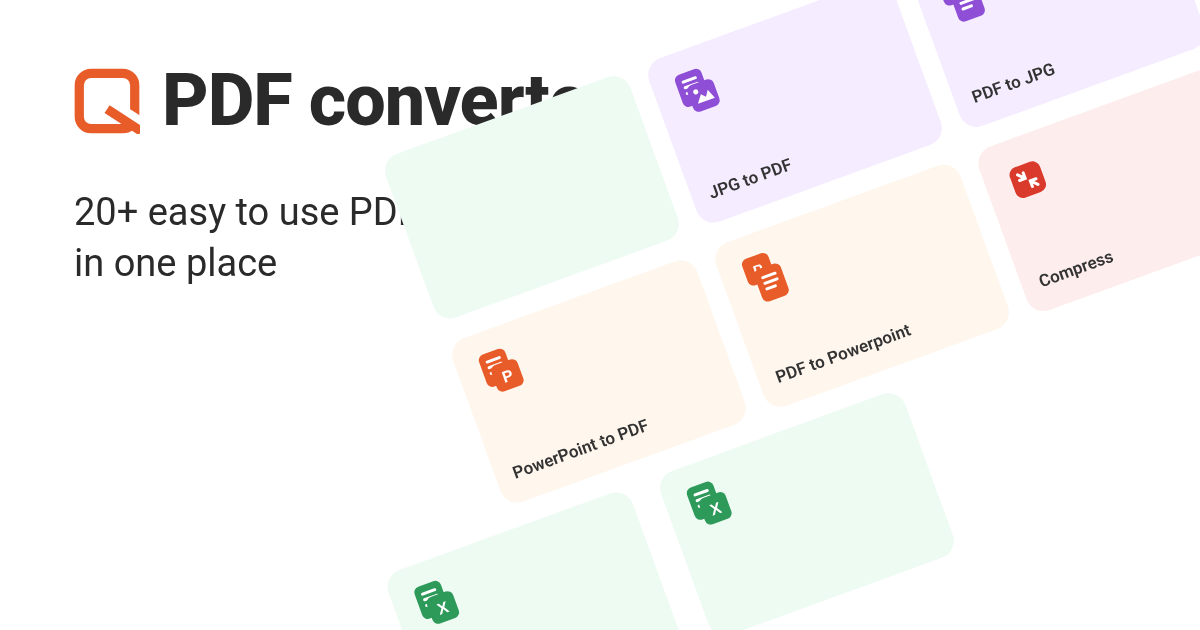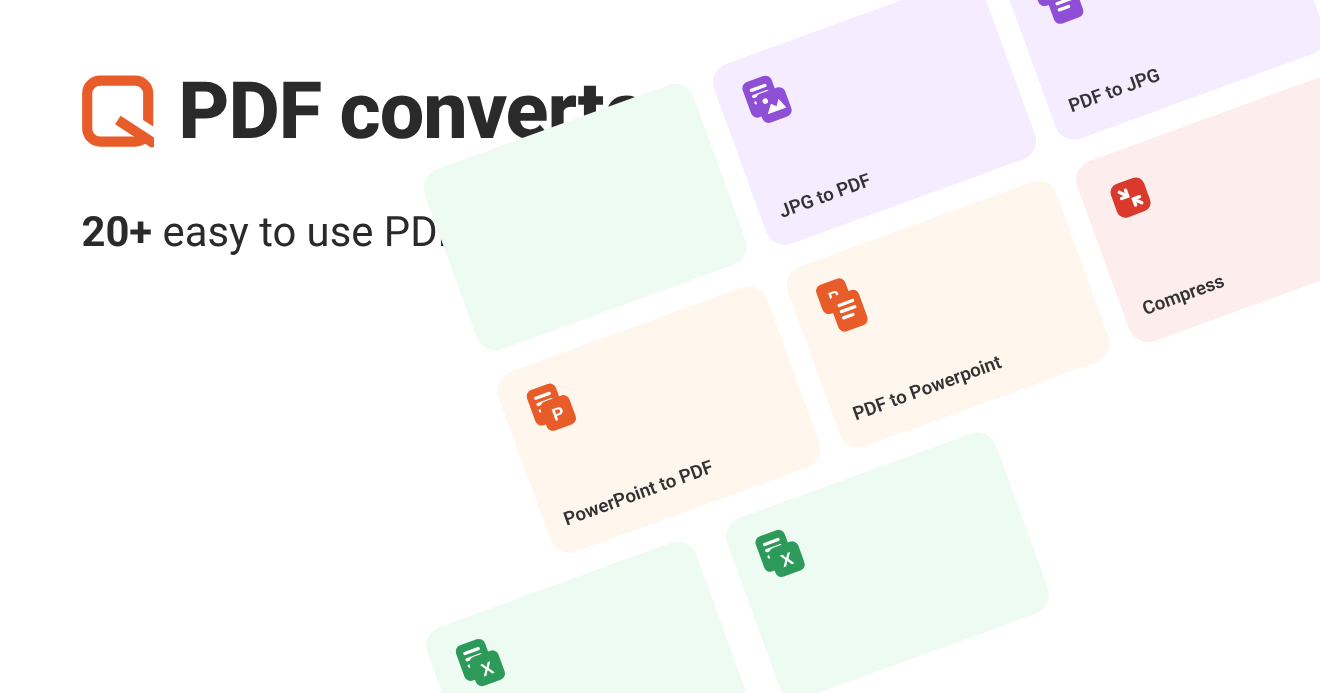--- a/index.html
+++ b/index.html
@@ -32,21 +32,21 @@
   letter-spacing: -1px;
 }
 .subtitle {
   margin-top: 44px;
   font-size: 38px;
   font-weight: 400;
   color: #2a2a2a;
   line-height: 1.35;
 }
 .subtitle .bold {
-  font-weight: 700;
+  font-weight: 400;
 }
 .tiles {
   position: absolute;
   top: 160px;
   left: 380px;
   transform: rotate(-20deg);
   transform-origin: 0 0;
 }
 .tile {
   position: absolute;
@@ -82,20 +82,21 @@
       <svg viewBox="0 0 100 100" width="66" height="66">
         <rect x="8" y="8" width="84" height="84" rx="18" ry="18" fill="none" stroke="#e85c2a" stroke-width="14"></rect>
         <path d="M 58 70 L 100 100 L 100 72 L 72 54 Z" fill="#ffffff"></path>
         <path d="M 56 66 L 96 92" stroke="#e85c2a" stroke-width="14" stroke-linecap="square"></path>
       </svg>
     </span>
     <h1 class="title">PDF converter</h1>
   </div>
   <p class="subtitle">
     <span class="bold">20+</span><span> easy to use PDF tools</span><br>
+    <span>in one place</span>
   </p>
 </div>
 
 <div class="tiles" id="tiles">
     <div class="tile bg-orange" style="left: 0px; top: 196px;">
       <span class="tile-icon"><svg viewBox="0 0 48 52" width="48" height="52">
           <rect x="6" y="2" width="28" height="34" rx="6" fill="#e85c2a"></rect>
           <rect x="12" y="9" width="16" height="3" rx="1.5" fill="#fff"></rect>
           <rect x="12" y="15" width="16" height="3" rx="1.5" fill="#fff"></rect>
           <rect x="12" y="21" width="12" height="3" rx="1.5" fill="#fff"></rect>

